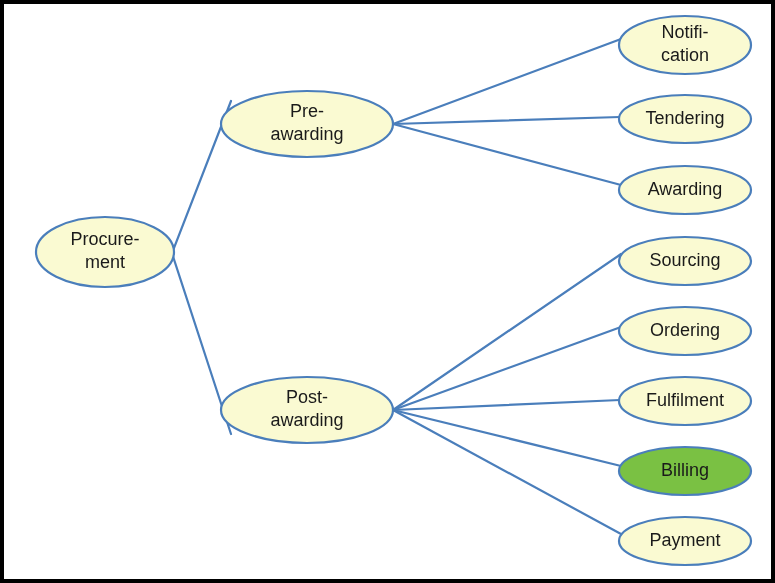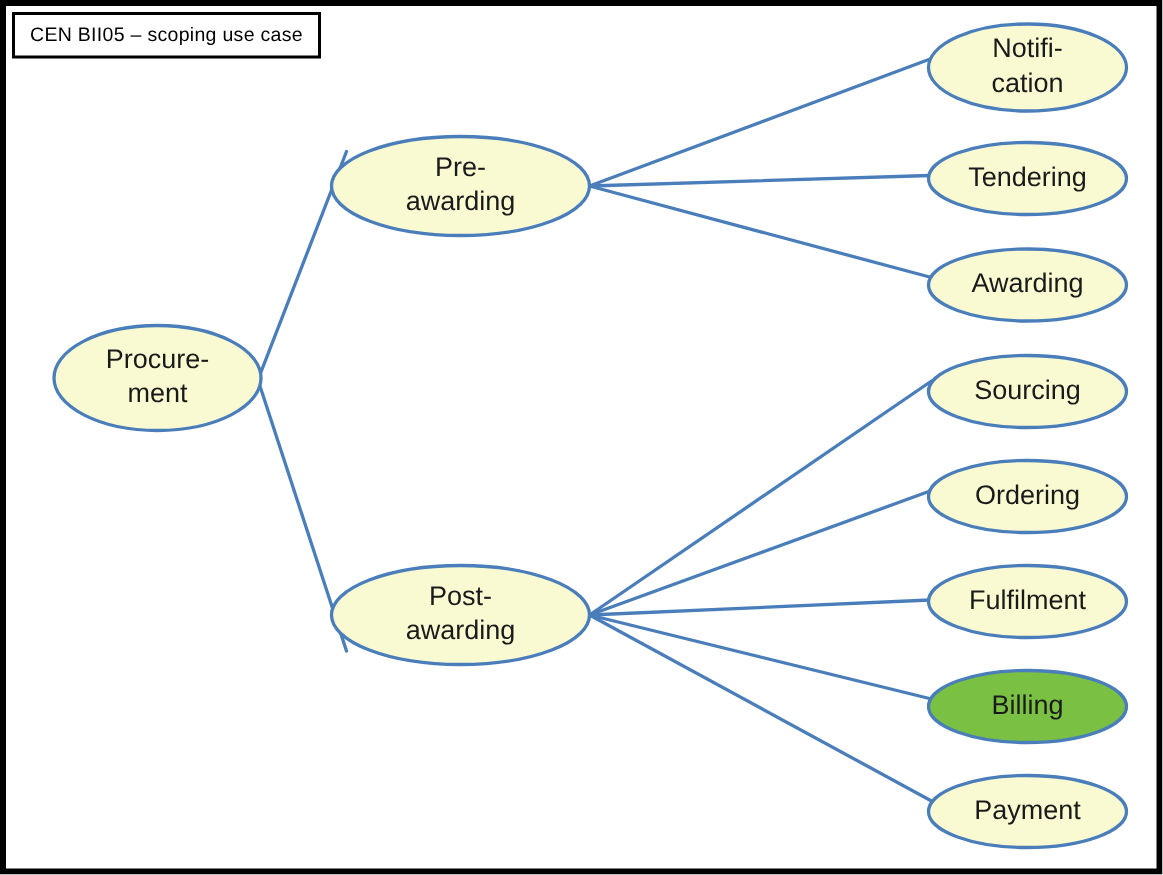--- a/index.html
+++ b/index.html
@@ -124,17 +124,14 @@
           <ellipse cx="681" cy="467" rx="66" ry="24" class="node-ellipse node-fill-highlight"></ellipse>
           <text x="681" y="467" class="node-label">Billing</text>
         </g>
         <g>
           <ellipse cx="681" cy="537" rx="66" ry="24" class="node-ellipse node-fill-default"></ellipse>
           <text x="681" y="537" class="node-label">Payment</text>
         </g>
       </g>
   </svg>
 
-  <div id="title-box">
-    <span>CEN BII05 – scoping use case</span>
-  </div>
 
 </div>
 
 </body></html>

